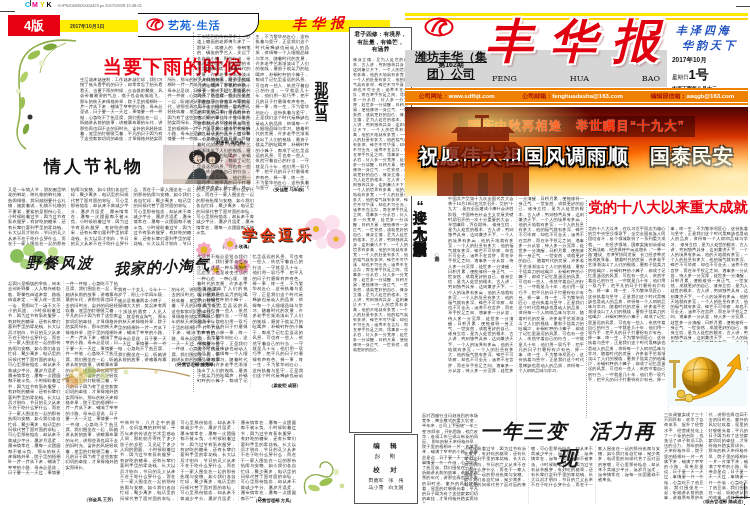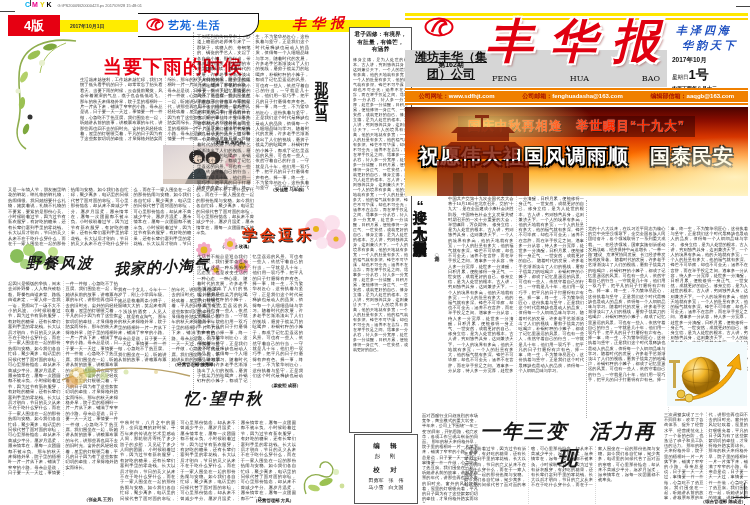--- a/index.html
+++ b/index.html
@@ -79,20 +79,21 @@
       <circle cx="24" cy="84" r="2.5" fill="#dcead f" opacity=".8"></circle>
     </svg>
 
     <div class="abs h-red" style="left:88px;top:54px;width:170px;text-align:center;font-size:19px;">当要下雨的时候</div>
     <div class="wrap bt c2" style="left:80px;top:77px;width:170px;height:68px;">
       <span>生活越来越便利，工作越来越忙碌，我们习惯了低头看手机的日子，却常常忘了抬头看看天。当要下雨的时候，云会提前聚拢，风会带着潮湿的气息，燕子也会低低地飞。</span>
       <span>那年的秋天来得格外早，院子里的梧桐叶一片一片落下来，铺满了窄窄的小路。母亲总是说，日子要一天一天过，事情要一件一件做，心急吃不了热豆腐。我们围坐在一起，听她讲从前的故事，讲粮票布票的年代，讲那些再也回不去的旧时光。窗外的风轻轻吹着，屋里的灯暖暖亮着，平凡的日子因为有了这些絮絮叨叨的牵挂，才显得格外踏实而绵长。那年的秋天来得格外早，院子里的梧桐叶一片一片落下来，铺满了窄窄的小路。母亲总是说，日子要一天一天过，事情要一件一件做，心急吃不了热豆腐。我们围坐在一起，听她讲从前的故事，讲粮票布票的年代，讲那些再也回不去的旧时光。窗外的风轻轻吹着，屋里的灯暖暖亮着，平凡的日子因为有了这些絮絮叨叨的牵挂，才显得格外踏实而绵长。那年的秋天来得格外早，院子里的梧桐叶一片一片落下来，铺满了窄窄的小路。母亲总是说，日子要一天一天过，事情要一件一件做，心急吃不了热豆腐。我们围坐在一起，听她讲从前的故事，讲粮票布票的年代，讲那些再也回不去的旧时光。窗外的风轻轻吹着，屋里的灯暖暖亮着，平凡的日子因为有了这些絮絮叨叨的牵挂，才显得格外踏实而绵长。</span>
       <span class="sig">（财务部 袁艳春）</span>
     </div>
 
+    <div class="abs h-black" style="left:44px;top:155px;font-size:17px;letter-spacing:3px;">情人节礼物</div>
     <svg class="abs" style="left:163px;top:145px;" width="88" height="39" viewBox="0 0 88 39">
       <rect width="88" height="39" fill="#ece2dd"></rect>
       <rect width="88" height="39" fill="url(#grad1)"></rect>
       <defs>
           <linearGradient id="grad1" x1="0" y1="0" x2="1" y2="1">
         <stop offset="0" stop-color="#d8cfd2"></stop>
             <stop offset=".6" stop-color="#efe6df" stop-opacity=".4"></stop>
             <stop offset="1" stop-color="#e9d5cd"></stop>
       </linearGradient>
         </defs>
@@ -201,21 +202,20 @@
     <svg class="abs" style="left:56px;top:356px;" width="140" height="38" viewBox="0 0 140 38">
       <path d="M6,24 C40,10 90,8 134,20" fill="none" stroke="#b9a26a" stroke-width="1.4"></path>
       <circle cx="22" cy="20" r="9" fill="#e9c75e" opacity=".55"></circle>
         <circle cx="16" cy="26" r="6" fill="#d98f3f" opacity=".5"></circle>
       <circle cx="34" cy="16" r="6" fill="#a9c45f" opacity=".55"></circle>
         <circle cx="48" cy="20" r="4" fill="#cfe09a" opacity=".7"></circle>
       <circle cx="20" cy="18" r="3" fill="#fff" opacity=".8"></circle>
         <circle cx="70" cy="16" r="2.5" fill="#cfe09a" opacity=".7"></circle>
       <circle cx="100" cy="16" r="2" fill="#e3d08e" opacity=".7"></circle>
     </svg>
-    <div class="abs callig" style="left:184px;top:389px;font-size:16px;letter-spacing:2px;">忆·望中秋</div>
     <div class="wrap bt c3" style="left:120px;top:420px;width:176px;height:83px;">
       <span>中秋时节，八月之中的圆月，金风送爽的好时候。千百年来的传说在艺术里感动人间，那轮明月寄托了多少游子的乡愁，又见证了多少人间的团圆。</span>
       <span>小时候盼着过节，因为过节有新衣服穿，有好吃的糖果，还有长辈们塞到手里的零花钱。长大以后才明白，节日的意义从来不在于吃什么穿什么，而在于一家人围坐在一起的那份热闹与安稳。如今我们各自忙碌，聚少离多，电话里的问候代替了面对面的寒暄，可心里那份惦念，却从来不曾减少半分。愿岁月温柔，愿亲情常在，愿每一次团圆都不被辜负。小时候盼着过节，因为过节有新衣服穿，有好吃的糖果，还有长辈们塞到手里的零花钱。长大以后才明白，节日的意义从来不在于吃什么穿什么，而在于一家人围坐在一起的那份热闹与安稳。如今我们各自忙碌，聚少离多，电话里的问候代替了面对面的寒暄，可心里那份惦念，却从来不曾减少半分。愿岁月温柔，愿亲情常在，愿每一次团圆都不被辜负。小时候盼着过节，因为过节有新衣服穿，有好吃的糖果，还有长辈们塞到手里的零花钱。长大以后才明白，节日的意义从来不在于吃什么穿什么，而在于一家人围坐在一起的那份热闹与安稳。如今我们各自忙碌，聚少离多，电话里的问候代替了面对面的寒暄，可心里那份惦念，却从来不曾减少半分。愿岁月温柔，愿亲情常在，愿每一次团圆都不被辜负。</span>
       <span class="sig">（经营管理部 方凤）</span>
     </div>
     <svg class="abs" style="left:296px;top:442px;" width="56" height="58" viewBox="0 0 56 58">
       <path d="M10,52 C4,36 16,30 26,34 C36,38 40,28 34,22 C30,18 24,20 24,26" fill="none" stroke="#8fae4e" stroke-width="1.4"></path>
       <ellipse cx="30" cy="40" rx="7" ry="3.4" fill="#9bc152" transform="rotate(-20 30 40)"></ellipse>
       <ellipse cx="18" cy="46" rx="6" ry="3" fill="#b3d06a" transform="rotate(15 18 46)"></ellipse>
       <circle cx="40" cy="30" r="3" fill="#dfeec0"></circle>
@@ -306,20 +306,21 @@
 
     <div class="abs vert" style="left:408px;top:198px;height:210px;font-size:14.5px;font-weight:bold;color:#111;line-height:24px;">迎接“十九大”展望新图景</div>
     <div class="abs vert" style="left:434px;top:252px;height:70px;font-size:5px;color:#444;">（评论员文章）</div>
     <div class="wrap bt c2" style="left:448px;top:196px;width:136px;height:226px;font-size:4.2px;line-height:5.2px;">
       <span>中国共产党第十九次全国代表大会将于10月18日在北京召开。党的“十九大”，是在全面建成小康社会决胜阶段、中国特色社会主义发展关键时期召开的一次十分重要的大会，举世瞩目，万众期待。</span>
       <span>修身立德，是为人处世的根本。古人讲，穷则独善其身，达则兼济天下。一个人的境界有多高，他的天地就有多宽；一个人的肚量有多大，他的福气就有多深。锋芒不可毕露，却也不可全无；涵养不在言辞，而在举手投足之间。遇事多一分从容，待人多一分宽厚，处世多一分清醒，日积月累，便能修得一身正气、一世安然，成就更好的自己。修身立德，是为人处世的根本。古人讲，穷则独善其身，达则兼济天下。一个人的境界有多高，他的天地就有多宽；一个人的肚量有多大，他的福气就有多深。锋芒不可毕露，却也不可全无；涵养不在言辞，而在举手投足之间。遇事多一分从容，待人多一分宽厚，处世多一分清醒，日积月累，便能修得一身正气、一世安然，成就更好的自己。修身立德，是为人处世的根本。古人讲，穷则独善其身，达则兼济天下。一个人的境界有多高，他的天地就有多宽；一个人的肚量有多大，他的福气就有多深。锋芒不可毕露，却也不可全无；涵养不在言辞，而在举手投足之间。遇事多一分从容，待人多一分宽厚，处世多一分清醒，日积月累，便能修得一身正气、一世安然，成就更好的自己。修身立德，是为人处世的根本。古人讲，穷则独善其身，达则兼济天下。一个人的境界有多高，他的天地就有多宽；一个人的肚量有多大，他的福气就有多深。锋芒不可毕露，却也不可全无；涵养不在言辞，而在举手投足之间。遇事多一分从容，待人多一分宽厚，处世多一分清醒，日积月累，便能修得一身正气、一世安然，成就更好的自己。</span>
       <span>随着时代的发展，许多老手艺渐渐淡出了人们的视线，磨剪子戗菜刀的吆喝声，补锅钉秤的小摊子，都成了记忆里遥远的风景。可也有一些人，依然守着自己的行当，一守就是几十年，他们用一双巧手，把平凡的日子打磨得有声有色。择一事，终一生，不为繁华易匠心，这份执着与坚守，正是我们这个时代最稀缺也最动人的品质，值得每一个人细细品味与学习。随着时代的发展，许多老手艺渐渐淡出了人们的视线，磨剪子戗菜刀的吆喝声，补锅钉秤的小摊子，都成了记忆里遥远的风景。可也有一些人，依然守着自己的行当，一守就是几十年，他们用一双巧手，把平凡的日子打磨得有声有色。择一事，终一生，不为繁华易匠心，这份执着与坚守，正是我们这个时代最稀缺也最动人的品质，值得每一个人细细品味与学习。</span>
     </div>
     <div class="abs dotline" style="left:586px;top:200px;height:218px;"></div>
 
+    <div class="abs" style="left:588px;top:198px;width:160px;text-align:center;font-size:14.5px;font-weight:bold;color:#e60012;">党的十八大以来重大成就</div>
     <div class="wrap bt c2" style="left:588px;top:226px;width:160px;height:196px;font-size:4.2px;line-height:5.2px;">
       <span>党的十八大以来，在以习近平同志为核心的党中央坚强领导下，全党全国各族人民团结奋斗，各个领域取得了一系列重大成就。一、在经济领域，国家实施创新驱动发展战略，经济保持中高速增长，“一带一路”建设、京津冀协同发展、长江经济带发展成效显著。</span>
       <span>随着时代的发展，许多老手艺渐渐淡出了人们的视线，磨剪子戗菜刀的吆喝声，补锅钉秤的小摊子，都成了记忆里遥远的风景。可也有一些人，依然守着自己的行当，一守就是几十年，他们用一双巧手，把平凡的日子打磨得有声有色。择一事，终一生，不为繁华易匠心，这份执着与坚守，正是我们这个时代最稀缺也最动人的品质，值得每一个人细细品味与学习。随着时代的发展，许多老手艺渐渐淡出了人们的视线，磨剪子戗菜刀的吆喝声，补锅钉秤的小摊子，都成了记忆里遥远的风景。可也有一些人，依然守着自己的行当，一守就是几十年，他们用一双巧手，把平凡的日子打磨得有声有色。择一事，终一生，不为繁华易匠心，这份执着与坚守，正是我们这个时代最稀缺也最动人的品质，值得每一个人细细品味与学习。随着时代的发展，许多老手艺渐渐淡出了人们的视线，磨剪子戗菜刀的吆喝声，补锅钉秤的小摊子，都成了记忆里遥远的风景。可也有一些人，依然守着自己的行当，一守就是几十年，他们用一双巧手，把平凡的日子打磨得有声有色。择一事，终一生，不为繁华易匠心，这份执着与坚守，正是我们这个时代最稀缺也最动人的品质，值得每一个人细细品味与学习。</span>
       <span>修身立德，是为人处世的根本。古人讲，穷则独善其身，达则兼济天下。一个人的境界有多高，他的天地就有多宽；一个人的肚量有多大，他的福气就有多深。锋芒不可毕露，却也不可全无；涵养不在言辞，而在举手投足之间。遇事多一分从容，待人多一分宽厚，处世多一分清醒，日积月累，便能修得一身正气、一世安然，成就更好的自己。修身立德，是为人处世的根本。古人讲，穷则独善其身，达则兼济天下。一个人的境界有多高，他的天地就有多宽；一个人的肚量有多大，他的福气就有多深。锋芒不可毕露，却也不可全无；涵养不在言辞，而在举手投足之间。遇事多一分从容，待人多一分宽厚，处世多一分清醒，日积月累，便能修得一身正气、一世安然，成就更好的自己。修身立德，是为人处世的根本。古人讲，穷则独善其身，达则兼济天下。一个人的境界有多高，他的天地就有多宽；一个人的肚量有多大，他的福气就有多深。锋芒不可毕露，却也不可全无；涵养不在言辞，而在举手投足之间。遇事多一分从容，待人多一分宽厚，处世多一分清醒，日积月累，便能修得一身正气、一世安然，成就更好的自己。</span>
     </div>
     <svg class="abs" style="left:667px;top:342px;" width="80" height="64" viewBox="0 0 80 64">
       <rect width="80" height="64" fill="#f2fafc"></rect>
       <defs>
           <radialGradient id="gold" cx=".35" cy=".3">
             <stop offset="0" stop-color="#ffe9a0"></stop>

